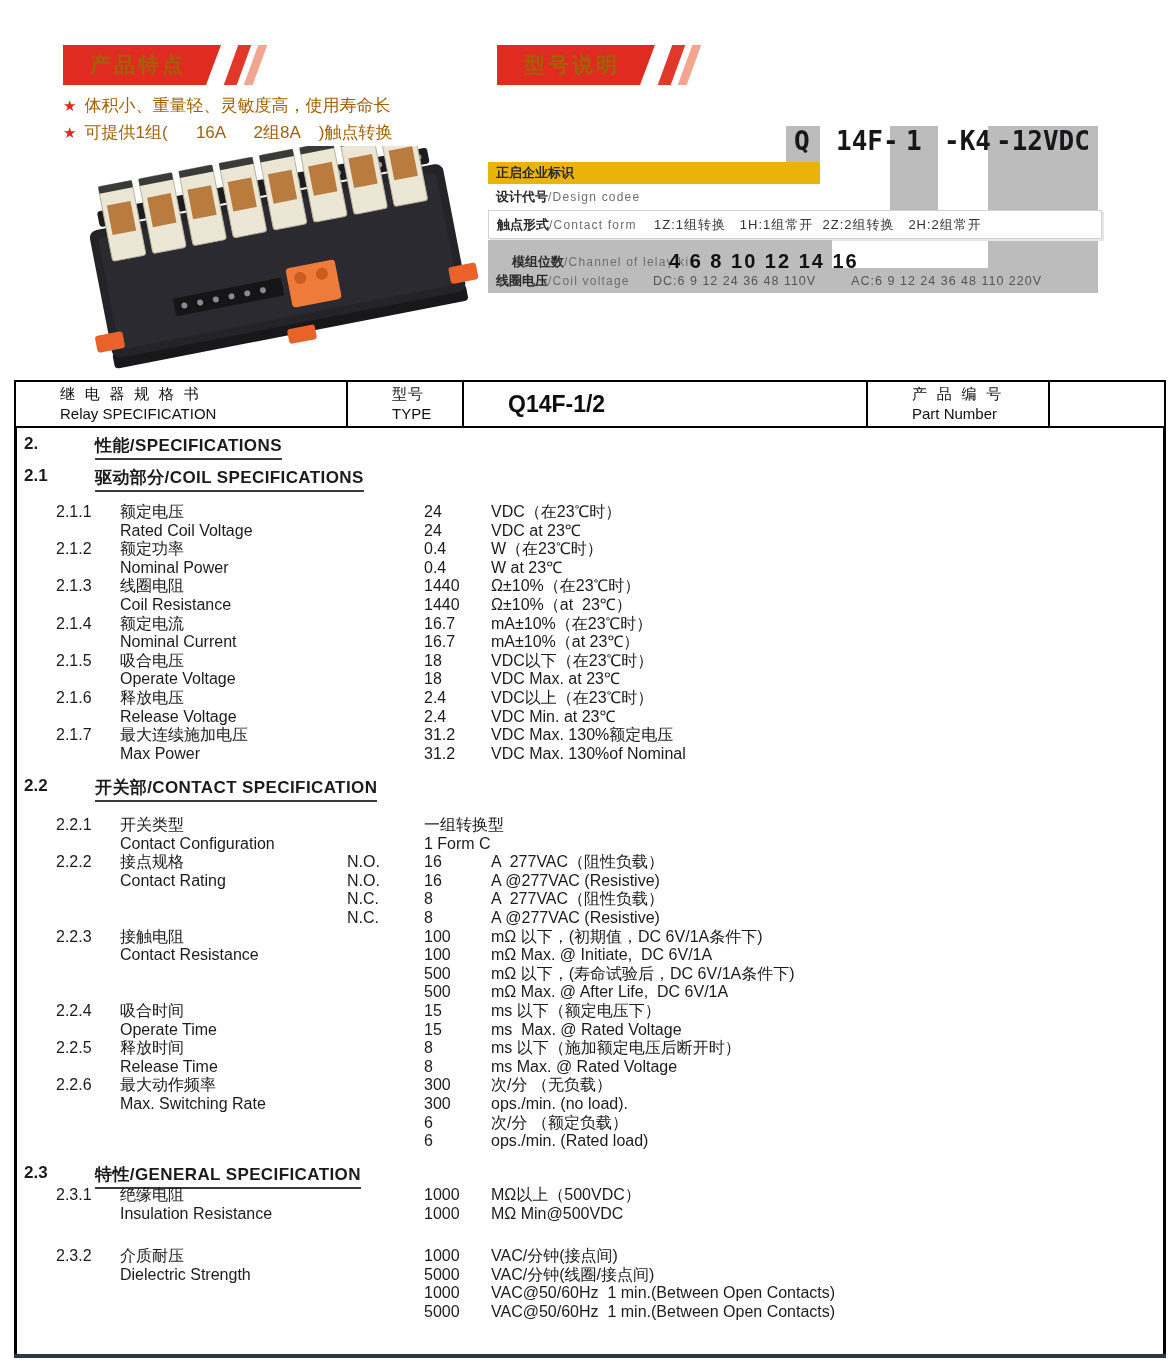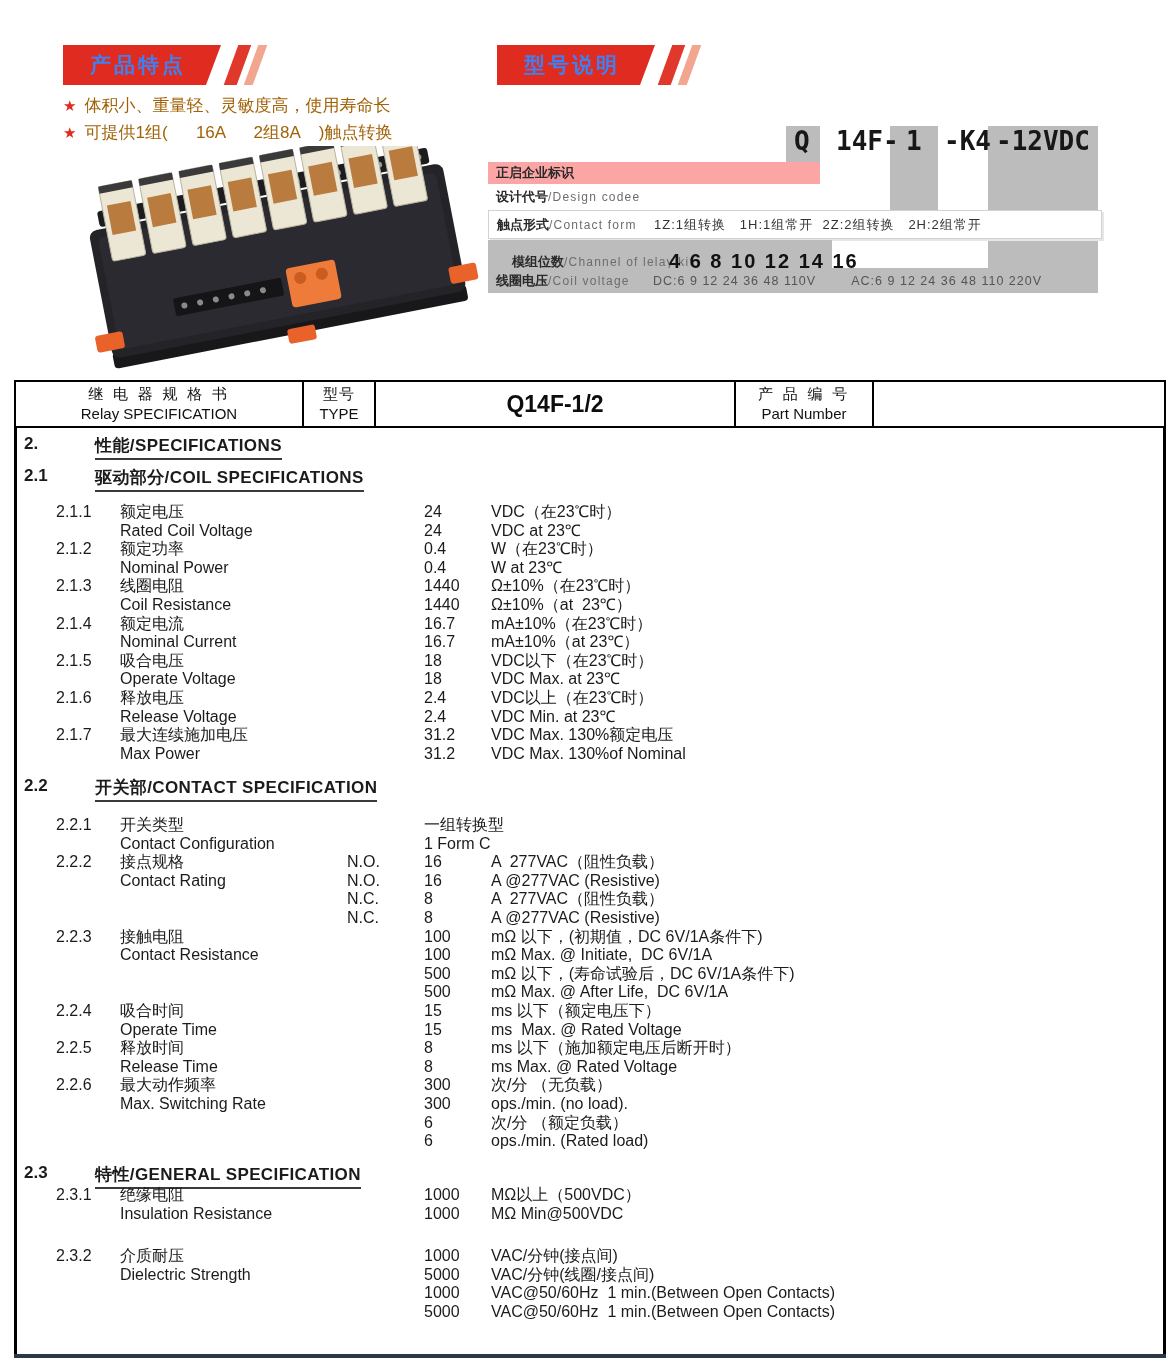--- a/index.html
+++ b/index.html
@@ -8,56 +8,56 @@
 
   
   .banner{position:absolute;height:40px;}
   .banner .bar{position:absolute;left:0;top:0;width:158px;height:40px;background:#e02b20;
                clip-path:polygon(0 0,100% 0,calc(100% - 15px) 100%,0 100%);}
   .banner .stripe1{position:absolute;left:168px;top:0;width:13px;height:40px;background:#e0392b;
                    transform:skewX(-20deg);}
   .banner .stripe2{position:absolute;left:188px;top:0;width:9px;height:40px;background:#f2a68f;
                    transform:skewX(-20deg);}
   .banner .txt{position:absolute;left:0;top:0;width:150px;height:40px;display:flex;align-items:center;
-               justify-content:center;color:#3b82f6;font-size:21px;font-weight:bold;letter-spacing:3px;}
+               justify-content:center;color:#a16207;font-size:21px;font-weight:bold;letter-spacing:3px;}
   #feature-banner{left:63px;top:45px;}
   #model-banner{left:497px;top:45px;}
 
   
   .bullet{position:absolute;left:63px;display:flex;align-items:center;white-space:pre;}
   .bullet .star{color:#e02b20;font-size:15px;margin-right:8px;}
   .bullet .btxt{font-size:17px;color:#a16207;}
   #bullet-1{top:94px;}
   #bullet-2{top:121px;}
 
   
   .gbar{position:absolute;background:#bcbcbc;}
   .code-seg{position:absolute;top:126px;font-family:"DejaVu Sans Mono",monospace;
             font-weight:bold;font-size:26px;color:#17171a;z-index:3;}
   .mrow{position:absolute;display:flex;align-items:center;z-index:2;}
   .mrow .zh{font-size:13px;font-weight:bold;color:#2a2a2a;white-space:pre;}
   .mrow .en{font-size:12px;color:#6d6d6d;letter-spacing:1.2px;white-space:pre;}
   .mrow .mval{white-space:pre;}
-  #mrow-1{left:488px;top:162px;width:332px;height:22px;background:#fca5a5;padding-left:8px;box-sizing:border-box;}
+  #mrow-1{left:488px;top:162px;width:332px;height:22px;background:#eab308;padding-left:8px;box-sizing:border-box;}
   #mrow-2{left:488px;top:186px;height:22px;padding-left:8px;}
   #mrow-3{left:488px;top:210px;width:614px;height:29px;background:#fff;border:1px solid #d2d2d2;
           box-shadow:2px 2px 0 #e6e6e6;padding-left:8px;box-sizing:border-box;}
   #mrow-3 .mval{font-size:13px;color:#333;letter-spacing:1px;}
   #mrow-4{left:488px;top:240px;width:344px;height:42px;background:#bcbcbc;padding-left:24px;box-sizing:border-box;}
   #mrow-4 .mval{font-size:20px;font-weight:bold;color:#111;letter-spacing:2px;}
   #mrow-5{left:488px;top:268px;width:610px;height:25px;background:#bcbcbc;padding-left:8px;box-sizing:border-box;}
   #mrow-5 .mval{font-size:12.5px;color:#555;letter-spacing:1px;}
   .lblbox{width:157px;flex:0 0 157px;}
 
   
   #spec-table{position:absolute;left:14px;top:380px;width:1152px;height:978px;}
   #spec-hdr{position:absolute;left:0;top:0;width:100%;height:48px;border:2px solid #000;
             box-sizing:border-box;display:flex;}
-  .hcell{border-right:2px solid #000;display:flex;flex-direction:column;align-items:center;
-         justify-content:center;line-height:20px;}
+  .hcell{border-right:2px solid #000;display:flex;flex-direction:column;align-items:flex-start;
+         justify-content:center;line-height:20px;margin-left:44px;}
   .hcell:last-child{border-right:none;}
   .hc-zh{font-family:"Liberation Serif",serif;font-size:15px;letter-spacing:3px;color:#111;}
   .hc-en{font-size:15px;color:#111;}
   #hc-1{width:286px;} #hc-2{width:70px;} #hc-3{width:358px;} #hc-4{width:136px;} #hc-5{flex:1;}
   #hc-3 .type-val{font-size:23px;font-weight:bold;color:#0d0d0d;}
   .vline{position:absolute;top:48px;bottom:0;width:3px;background:#000;}
   #vline-left{left:0;} #vline-right{right:0;}
   #bline{position:absolute;left:0;right:0;bottom:0;height:4px;background:#2c3848;}
 
   #spec-body{position:absolute;left:0;top:0;width:100%;height:100%;}

